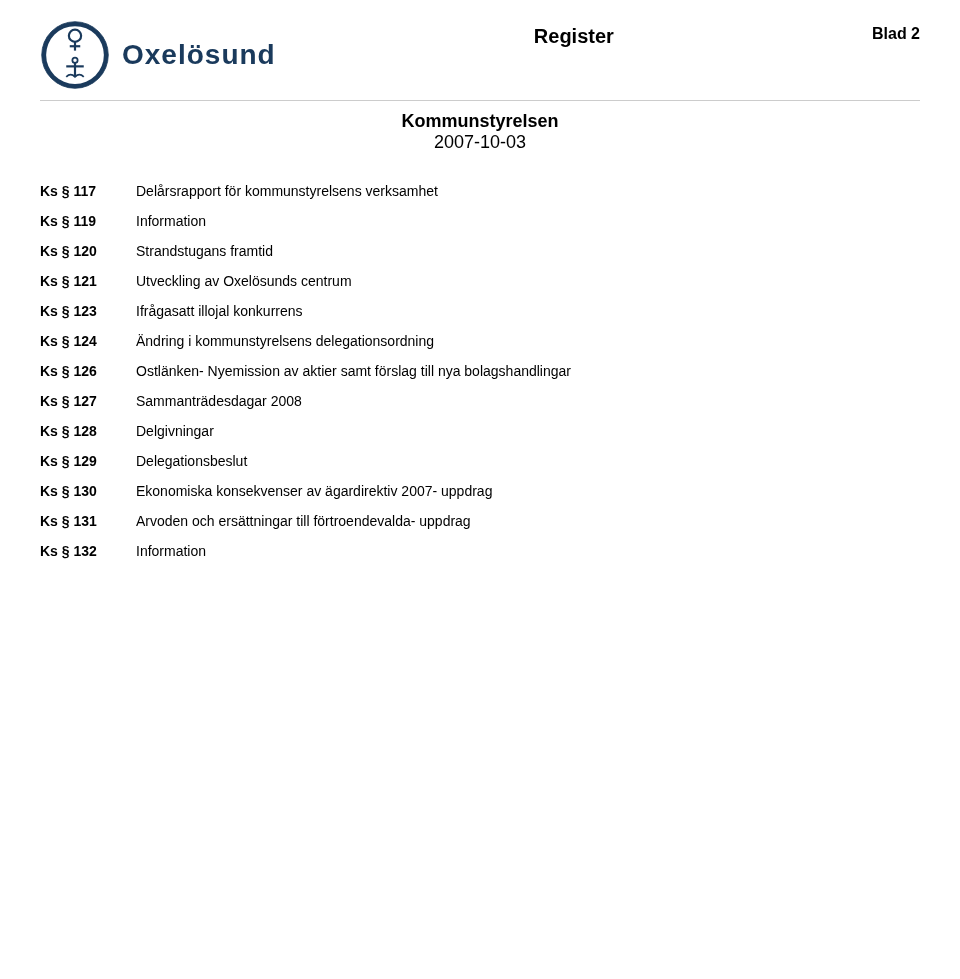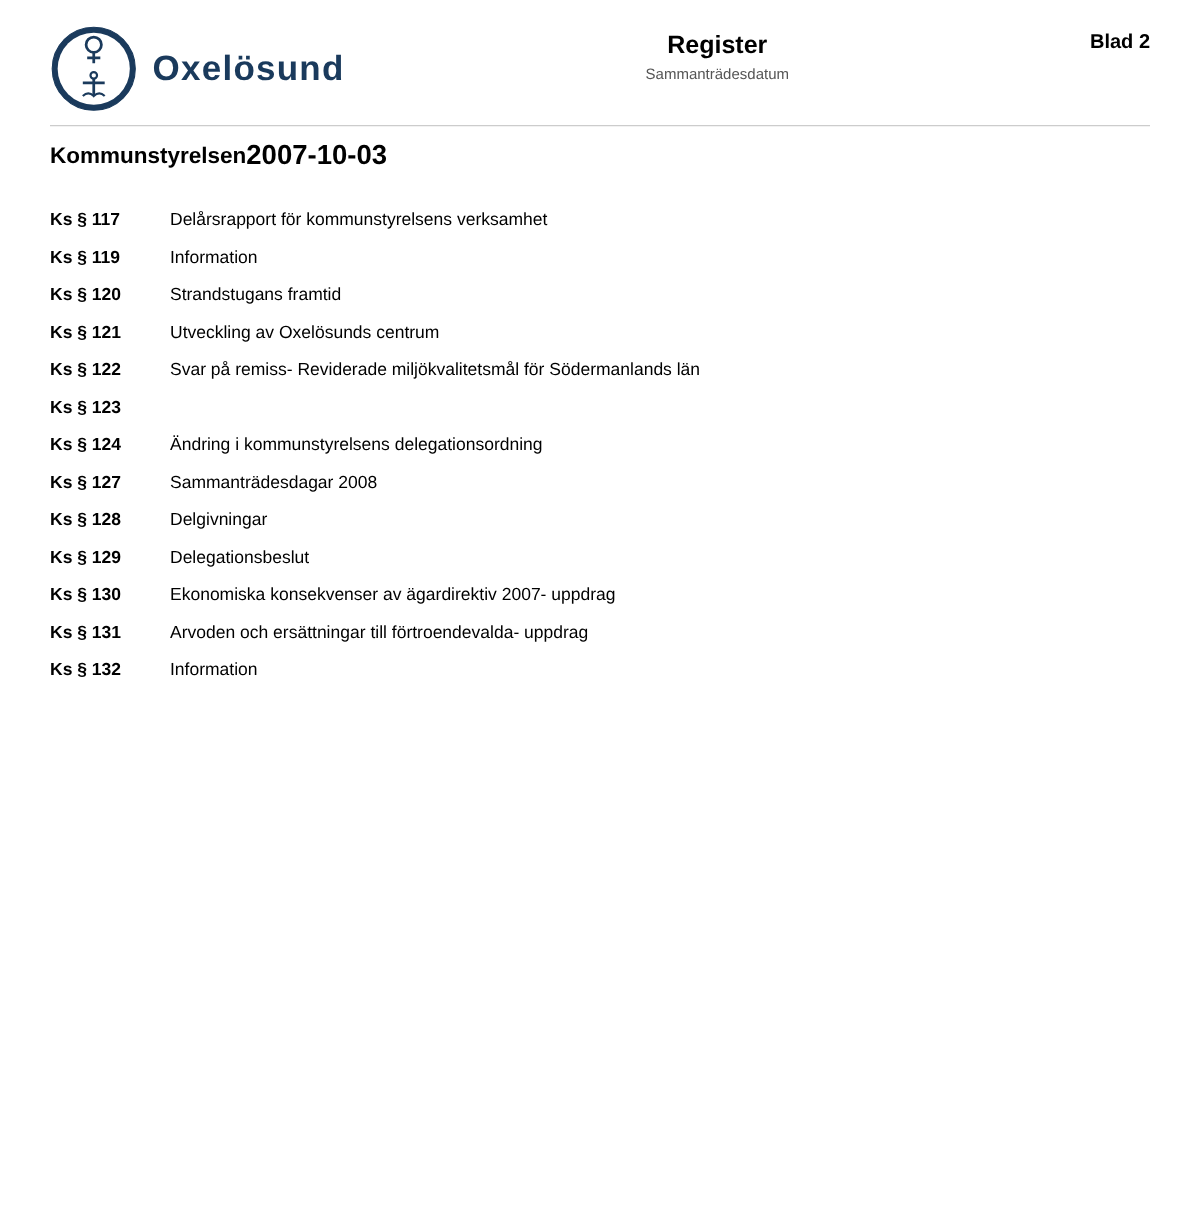--- a/index.html
+++ b/index.html
@@ -63,34 +63,35 @@
     }
 
     .header-right {
       font-size: 16px;
       font-weight: bold;
       padding-top: 5px;
     }
 
     .kommunstyrelsen-row {
       display: flex;
-      justify-content: flex-start;
+      justify-content: center;
       align-items: center;
       margin-top: 8px;
       margin-bottom: 30px;
+      flex-direction: column;
     }
 
     .kommunstyrelsen {
       font-size: 18px;
       font-weight: bold;
     }
 
     .date-value {
-      font-size: 22px;
-      font-weight: bold;
+      font-size: 18px;
+      font-weight: normal;
     }
 
     .items-list {
       width: 100%;
     }
 
     .item-row {
       display: flex;
       align-items: baseline;
       margin-bottom: 14px;
@@ -126,21 +127,20 @@
       <circle cx="40" cy="46" r="3" fill="none" stroke="#1a3a5c" stroke-width="2"></circle>
       <line x1="40" y1="49" x2="40" y2="65" stroke="#1a3a5c" stroke-width="2.5"></line>
       <line x1="30" y1="53" x2="50" y2="53" stroke="#1a3a5c" stroke-width="2.5"></line>
       <path d="M30,65 Q35,60 40,65 Q45,60 50,65" fill="none" stroke="#1a3a5c" stroke-width="2"></path>
     </svg>
     <span class="logo-text">Oxelösund</span>
   </div>
 
   <div class="header-center">
     <div class="register-title">Register</div>
-    <div class="sammantr">Sammanträdesdatum</div>
   </div>
 
   <div class="header-right">Blad 2</div>
 </div>
 
 <div class="kommunstyrelsen-row">
   <div class="kommunstyrelsen">Kommunstyrelsen</div>
   <div class="date-value">2007-10-03</div>
 </div>
 
@@ -155,31 +155,32 @@
     </div>
     <div class="item-row">
       <div class="item-code">Ks § 120</div>
       <div class="item-description">Strandstugans framtid</div>
     </div>
     <div class="item-row">
       <div class="item-code">Ks § 121</div>
       <div class="item-description">Utveckling av Oxelösunds centrum</div>
     </div>
     <div class="item-row">
-      <div class="item-code">Ks § 122</div>
-      <div class="item-description">Svar på remiss- Reviderade miljökvalitetsmål för Södermanlands län</div>
-    </div>
-    <div class="item-row">
       <div class="item-code">Ks § 123</div>
+      <div class="item-description">Ifrågasatt illojal konkurrens</div>
     </div>
     <div class="item-row">
       <div class="item-code">Ks § 124</div>
       <div class="item-description">Ändring i kommunstyrelsens delegationsordning</div>
     </div>
     <div class="item-row">
+      <div class="item-code">Ks § 126</div>
+      <div class="item-description">Ostlänken- Nyemission av aktier samt förslag till nya bolagshandlingar</div>
+    </div>
+    <div class="item-row">
       <div class="item-code">Ks § 127</div>
       <div class="item-description">Sammanträdesdagar 2008</div>
     </div>
     <div class="item-row">
       <div class="item-code">Ks § 128</div>
       <div class="item-description">Delgivningar</div>
     </div>
     <div class="item-row">
       <div class="item-code">Ks § 129</div>
       <div class="item-description">Delegationsbeslut</div>

